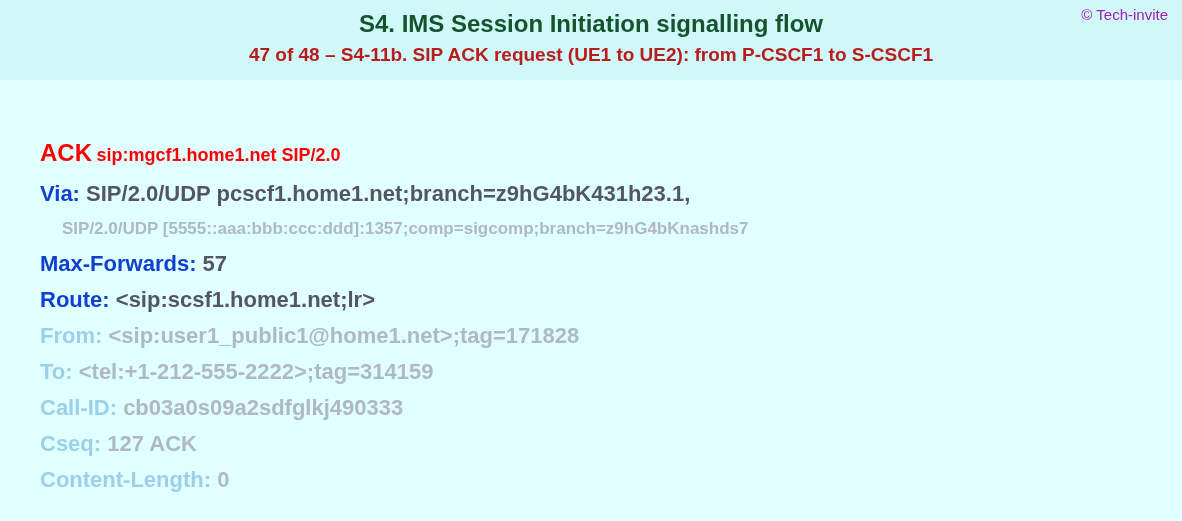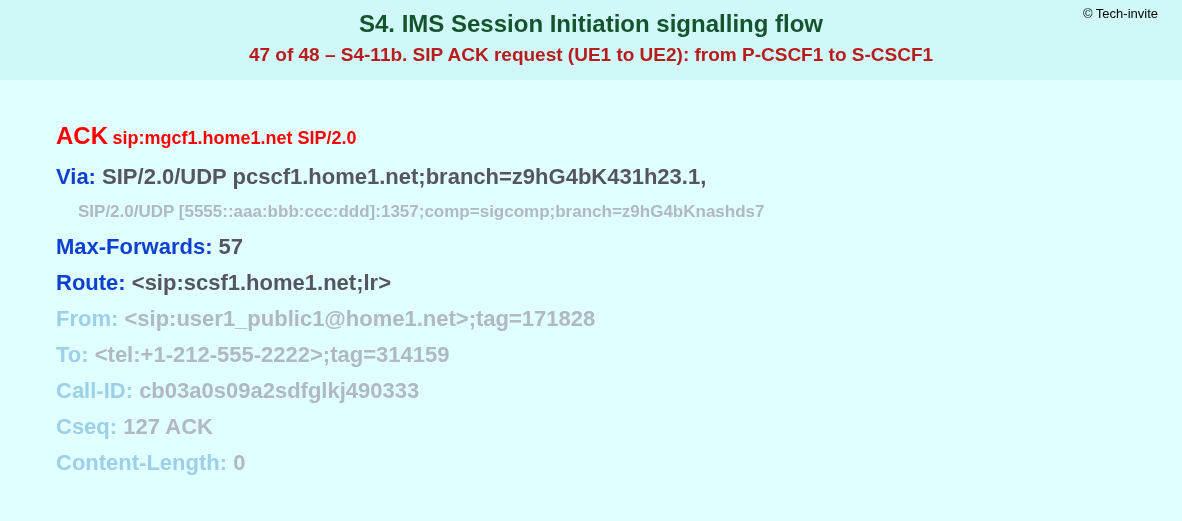--- a/index.html
+++ b/index.html
@@ -16,38 +16,37 @@
   }
   .header {
     background: #d0f8f8;
     padding: 10px 0 14px 0;
     text-align: center;
     position: relative;
   }
   .copyright {
     position: absolute;
     top: 6px;
-    right: 24px;
-    font-size: 13px;
-    color: #000000;
+    right: 14px;
+    font-size: 15px;
+    color: #a21caf;
   }
   .title {
     font-size: 24px;
     font-weight: bold;
     color: #14532d;
     margin-bottom: 6px;
   }
   .subtitle {
     font-size: 19px;
     font-weight: bold;
     color: #b91c1c;
   }
   .content {
-    padding: 42px 0 0 40px;
-    margin-left: 16px;
+    padding: 59px 0 0 40px;
   }
   .request-line {
     margin-bottom: 16px;
   }
   .method {
     font-size: 24px;
     font-weight: bold;
     color: #ff0000;
   }
   .request-uri {

